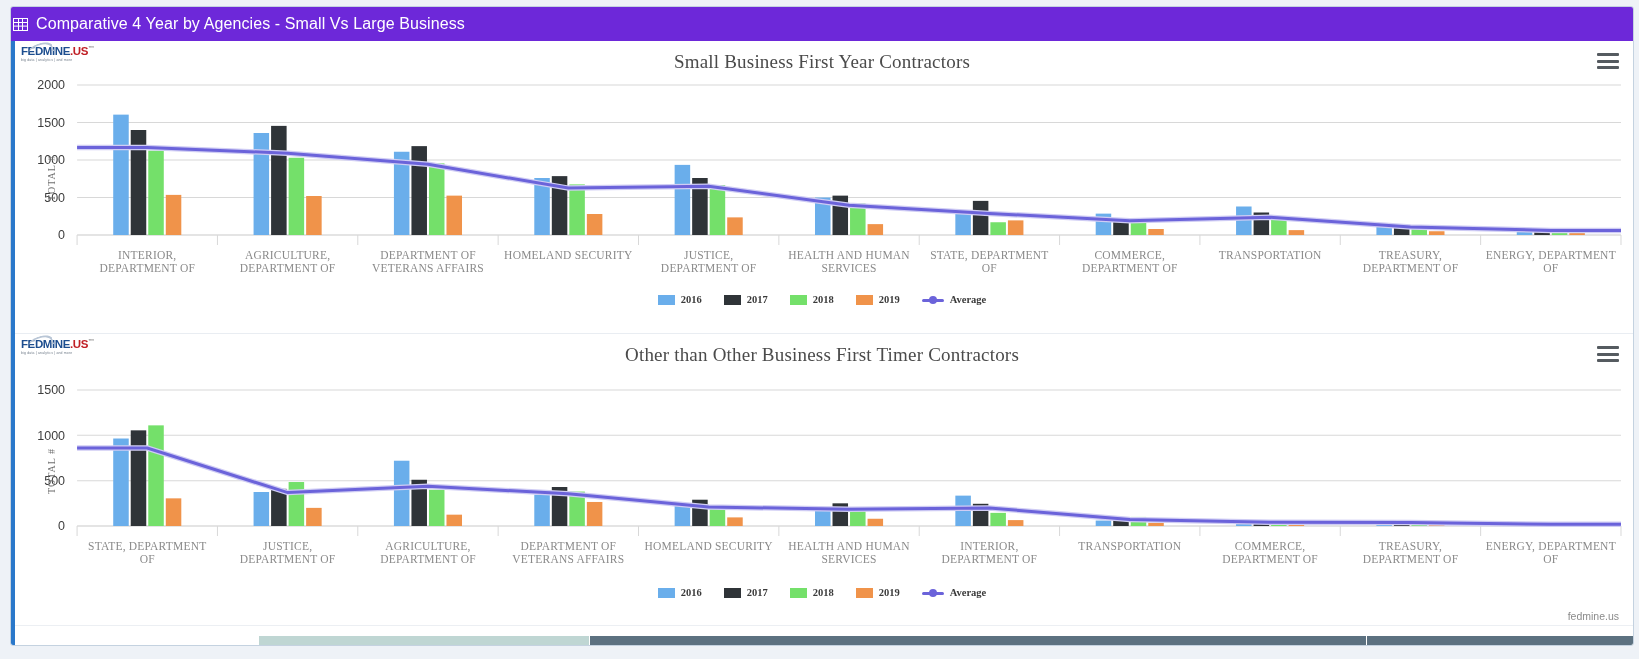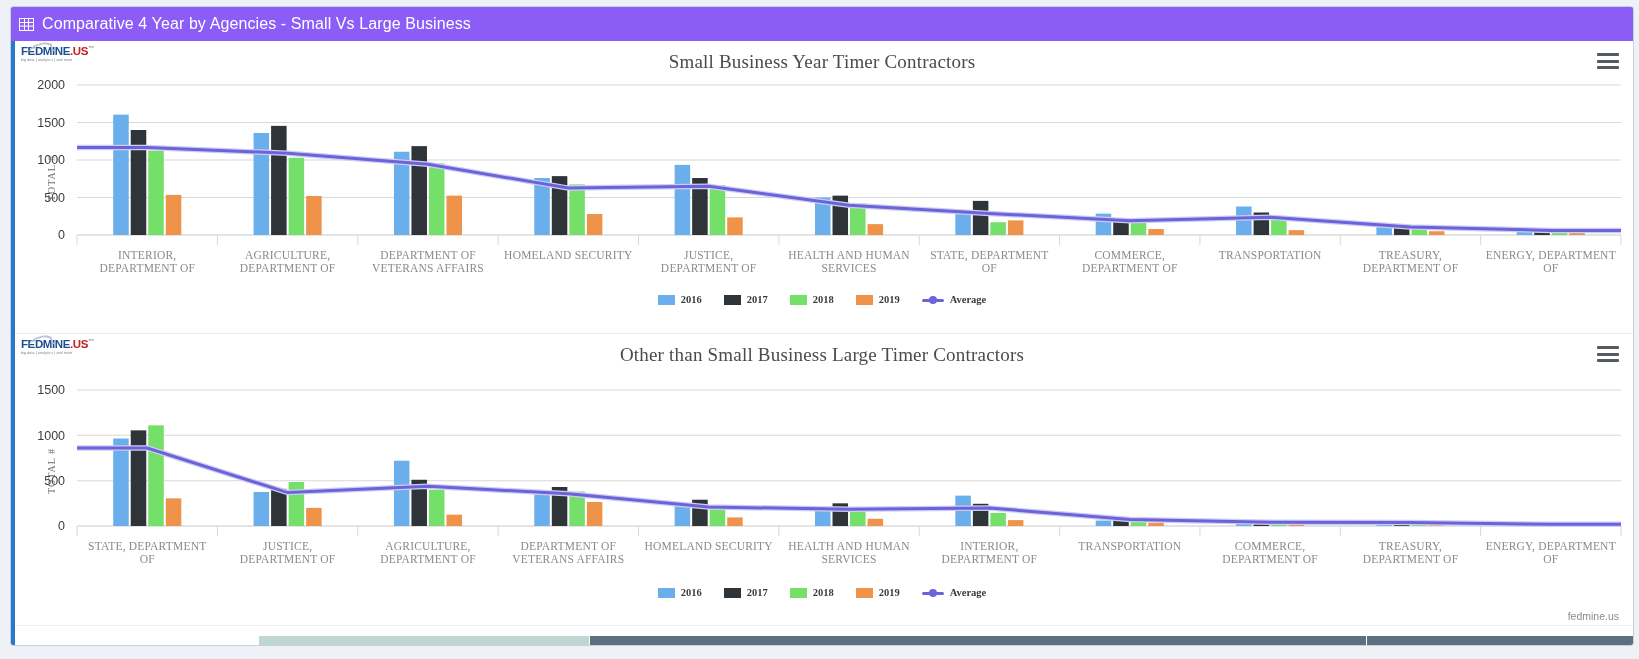--- a/index.html
+++ b/index.html
@@ -21,25 +21,25 @@
     position: absolute;
     left: 10px; top: 6px;
     width: 1624px; height: 640px;
     background: #ffffff;
     border: 1px solid #c4d2e0;
     border-radius: 3px;
     overflow: hidden;
   }
   .titlebar {
     height: 34px;
-    background: #8b5cf6;
+    background: #6d28d9;
     color: #ffffff;
     display: flex;
     align-items: center;
-    padding: 0 8px;
+    padding: 0 2px;
     font-size: 16px;
     letter-spacing: .1px;
   }
   .grid-icon {
     width: 15px; height: 13px;
     border: 1.6px solid #ffffff;
     margin-right: 8px;
     position: relative;
     flex: 0 0 auto;
   }
@@ -270,21 +270,21 @@
           </div>
           <div class="brand-sub">big data | analytics | and more</div>
         </div>
 
         <div class="hamburger">
           <span></span>
             <span></span>
             <span></span>
         </div>
 
-        <div class="chart-title">Small Business Year Timer Contractors</div>
+        <div class="chart-title">Small Business First Year Contractors</div>
 
         <div class="plot-wrap plot-1">
           <div class="ylabel">TOTAL #</div>
           <svg class="chart" id="svg1" viewBox="0 0 1620 205" preserveAspectRatio="none">
               <line x1="66" y1="160" x2="1608" y2="160" class="axisline"></line>
               <text x="54" y="164.5" class="tick-label">0</text>
               <line x1="66" y1="122.5" x2="1608" y2="122.5" class="gridline"></line>
               <text x="54" y="127" class="tick-label">500</text>
               <line x1="66" y1="85" x2="1608" y2="85" class="gridline"></line>
               <text x="54" y="89.5" class="tick-label">1000</text>
@@ -410,21 +410,21 @@
           </div>
           <div class="brand-sub">big data | analytics | and more</div>
         </div>
 
         <div class="hamburger">
           <span></span>
             <span></span>
             <span></span>
         </div>
 
-        <div class="chart-title">Other than Small Business Large Timer Contractors</div>
+        <div class="chart-title">Other than Other Business First Timer Contractors</div>
 
         <div class="plot-wrap plot-2">
           <div class="ylabel">TOTAL #</div>
           <svg class="chart" id="svg2" viewBox="0 0 1620 205" preserveAspectRatio="none">
               <line x1="66" y1="158" x2="1608" y2="158" class="axisline"></line>
               <text x="54" y="162.5" class="tick-label">0</text>
               <line x1="66" y1="112.66666666666667" x2="1608" y2="112.66666666666667" class="gridline"></line>
               <text x="54" y="117.16666666666667" class="tick-label">500</text>
               <line x1="66" y1="67.33333333333334" x2="1608" y2="67.33333333333334" class="gridline"></line>
               <text x="54" y="71.83333333333334" class="tick-label">1000</text>

